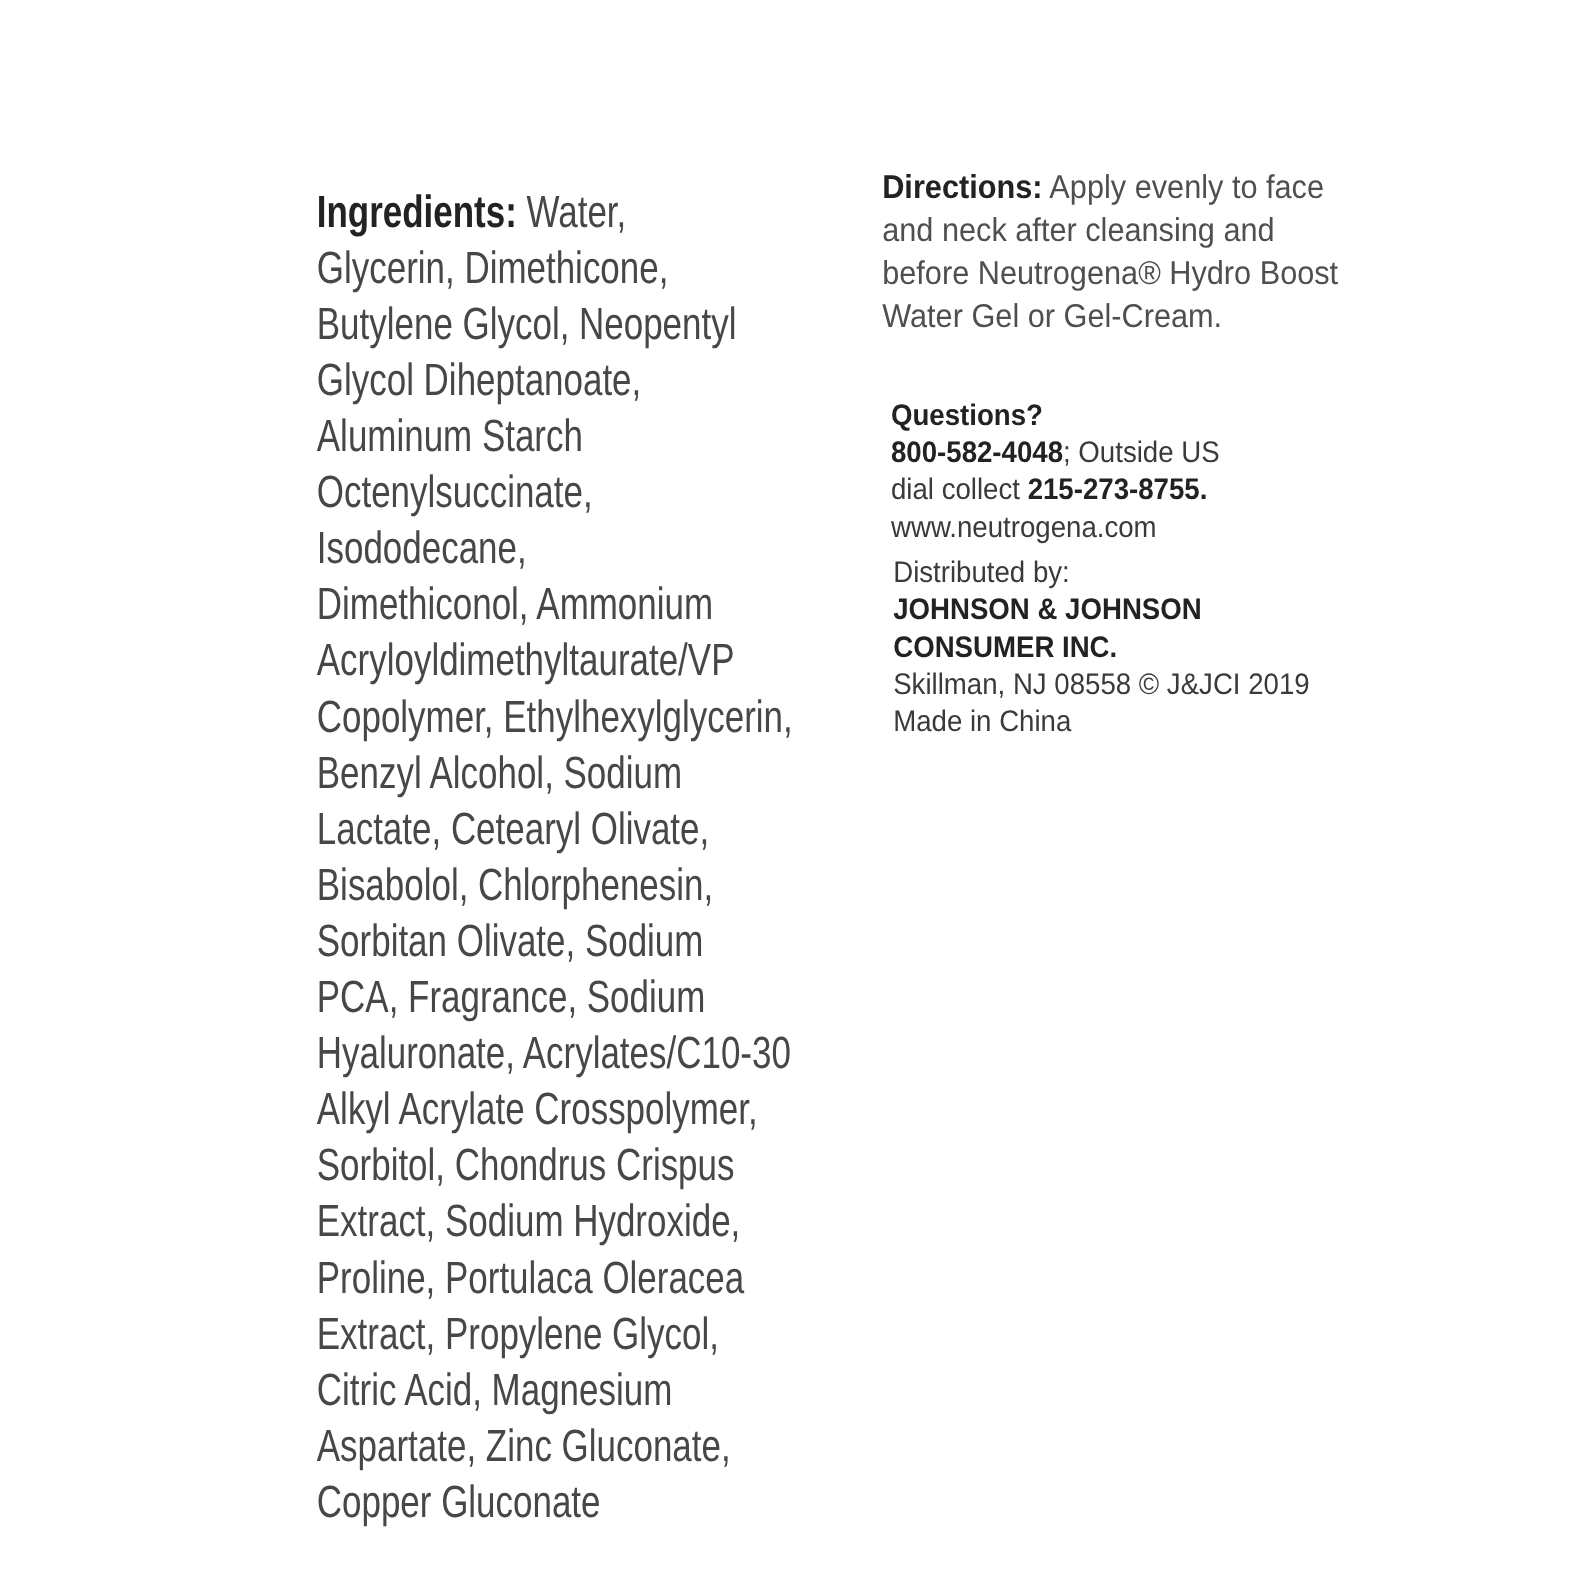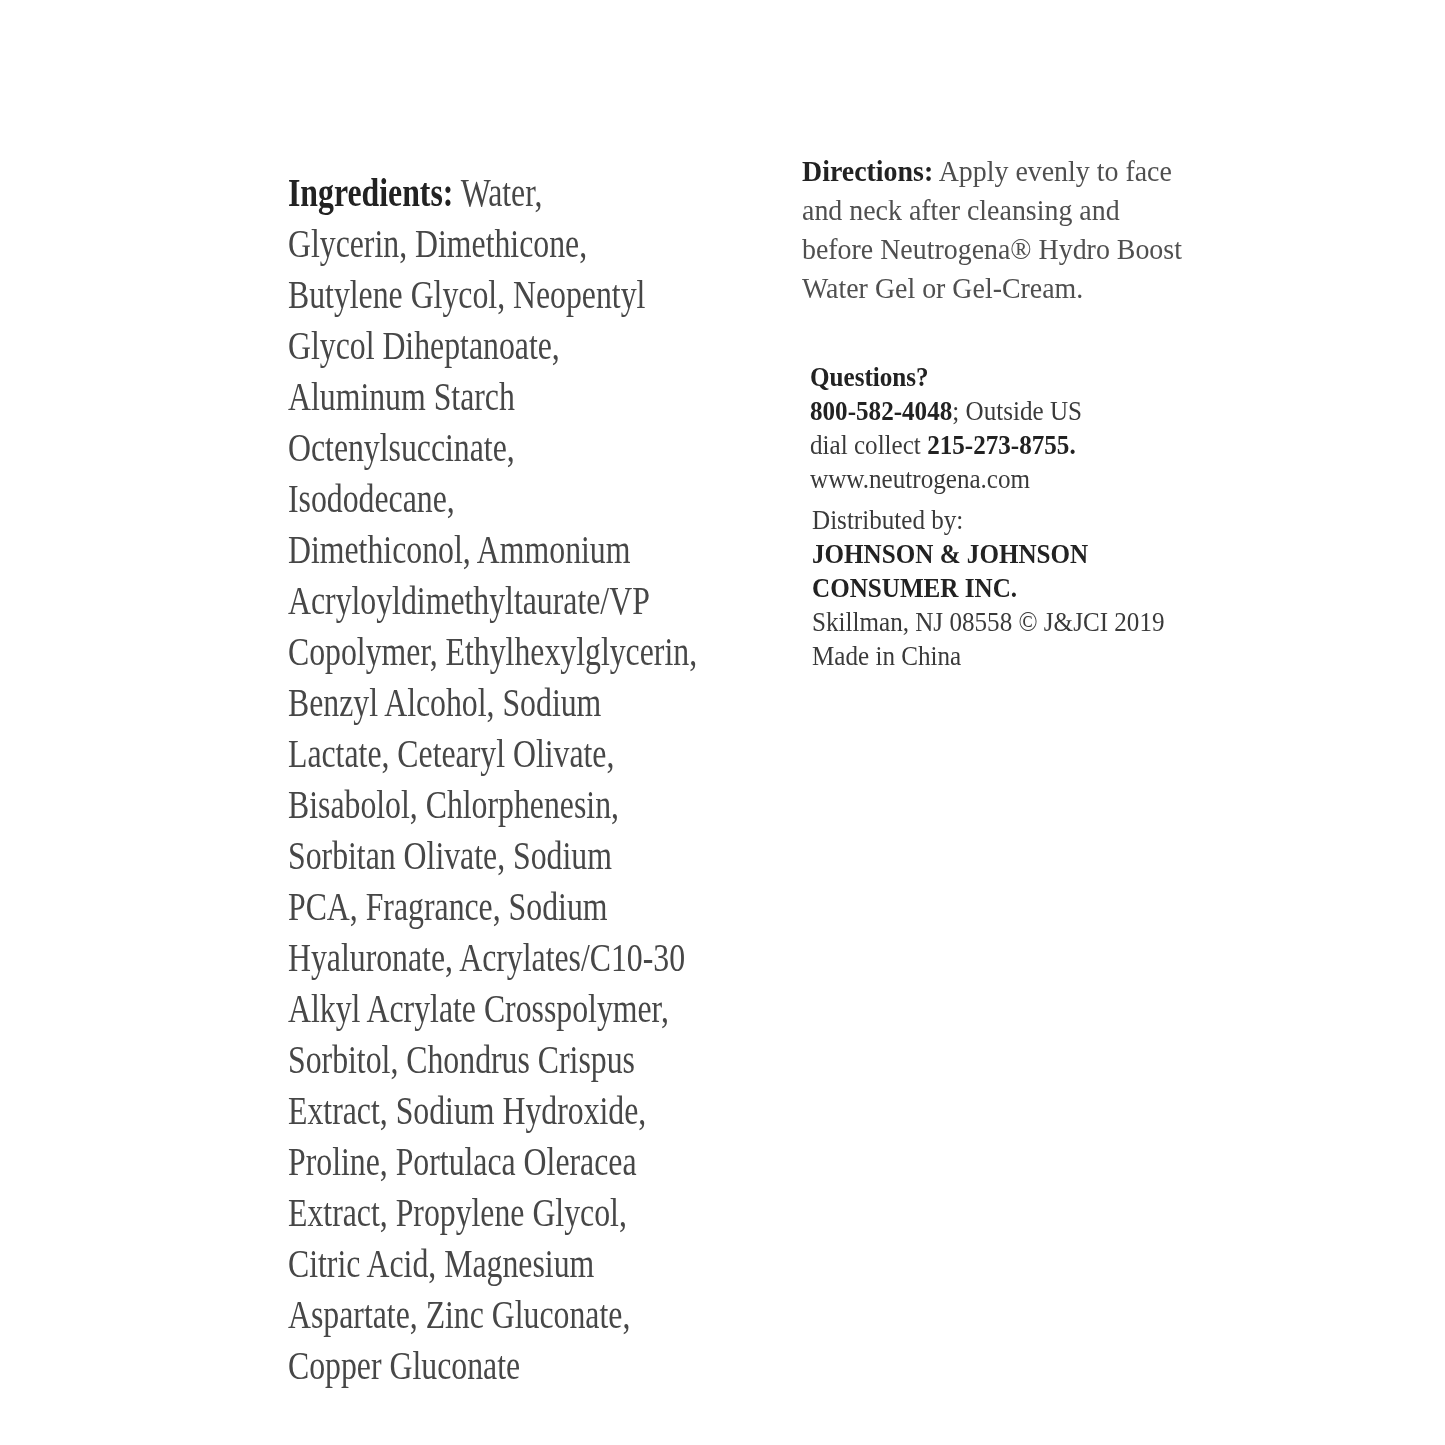--- a/index.html
+++ b/index.html
@@ -2,21 +2,21 @@
 <html><head>
 <meta charset="utf-8">
 <style>
   html, body { margin: 0; padding: 0; background: #ffffff; }
   .canvas {
     position: relative;
     width: 1445px;
     height: 1445px;
     background: #ffffff;
     overflow: hidden;
-    font-family: Liberation Serif, serif;
+    font-family: Liberation Sans, sans-serif;
   }
 
   
   .ingredients {
     position: absolute;
     left: 288px;
     top: 116px;
     width: 650px;
     font-size: 41px;
     line-height: 51px;

